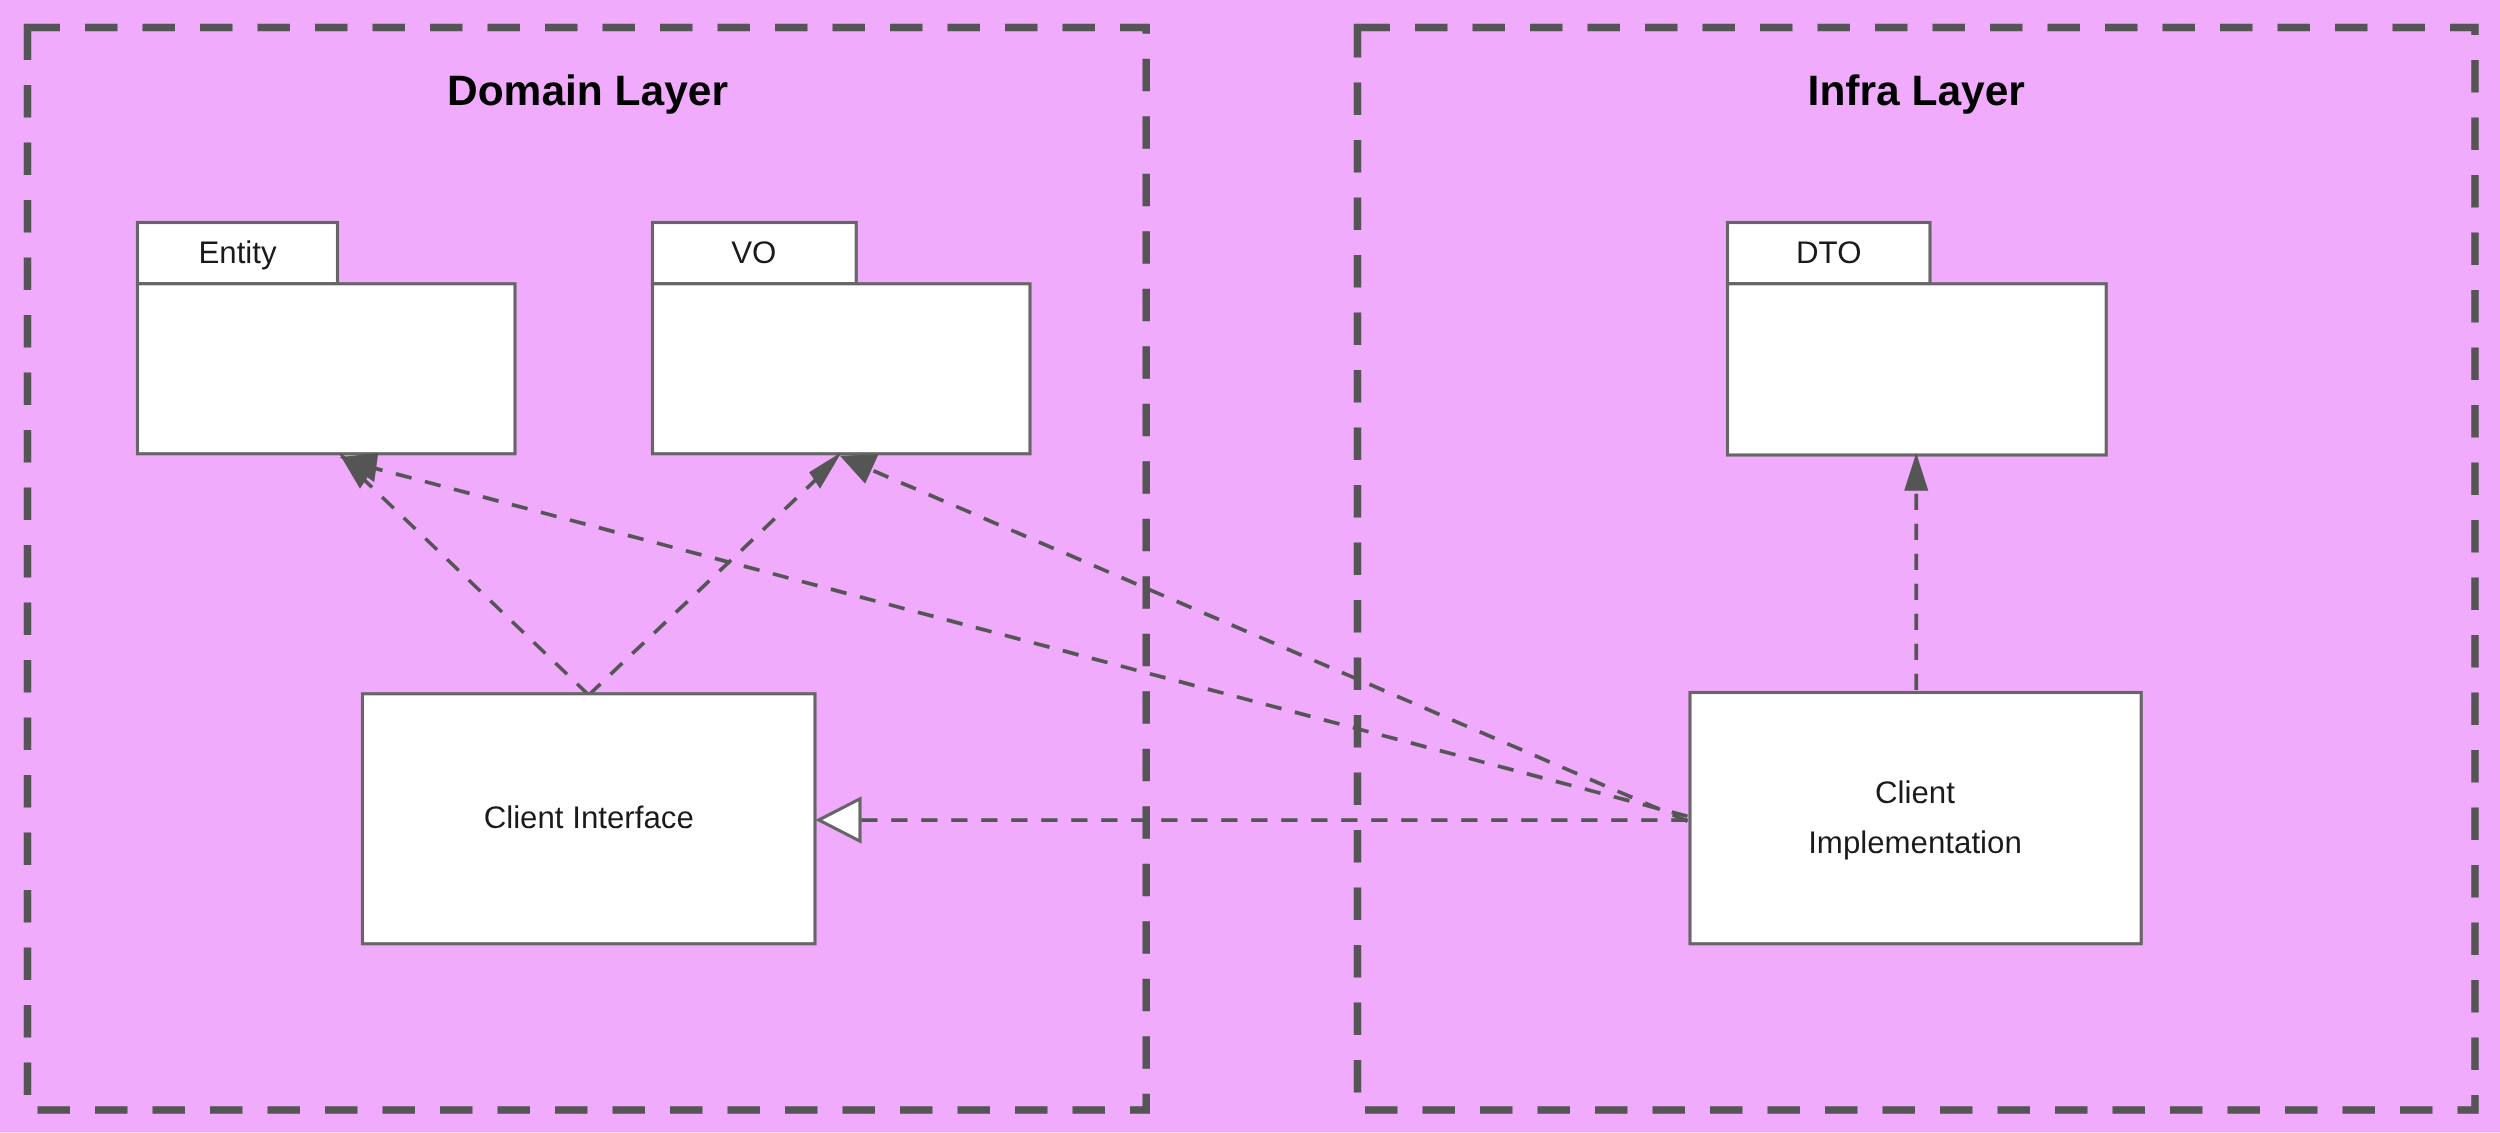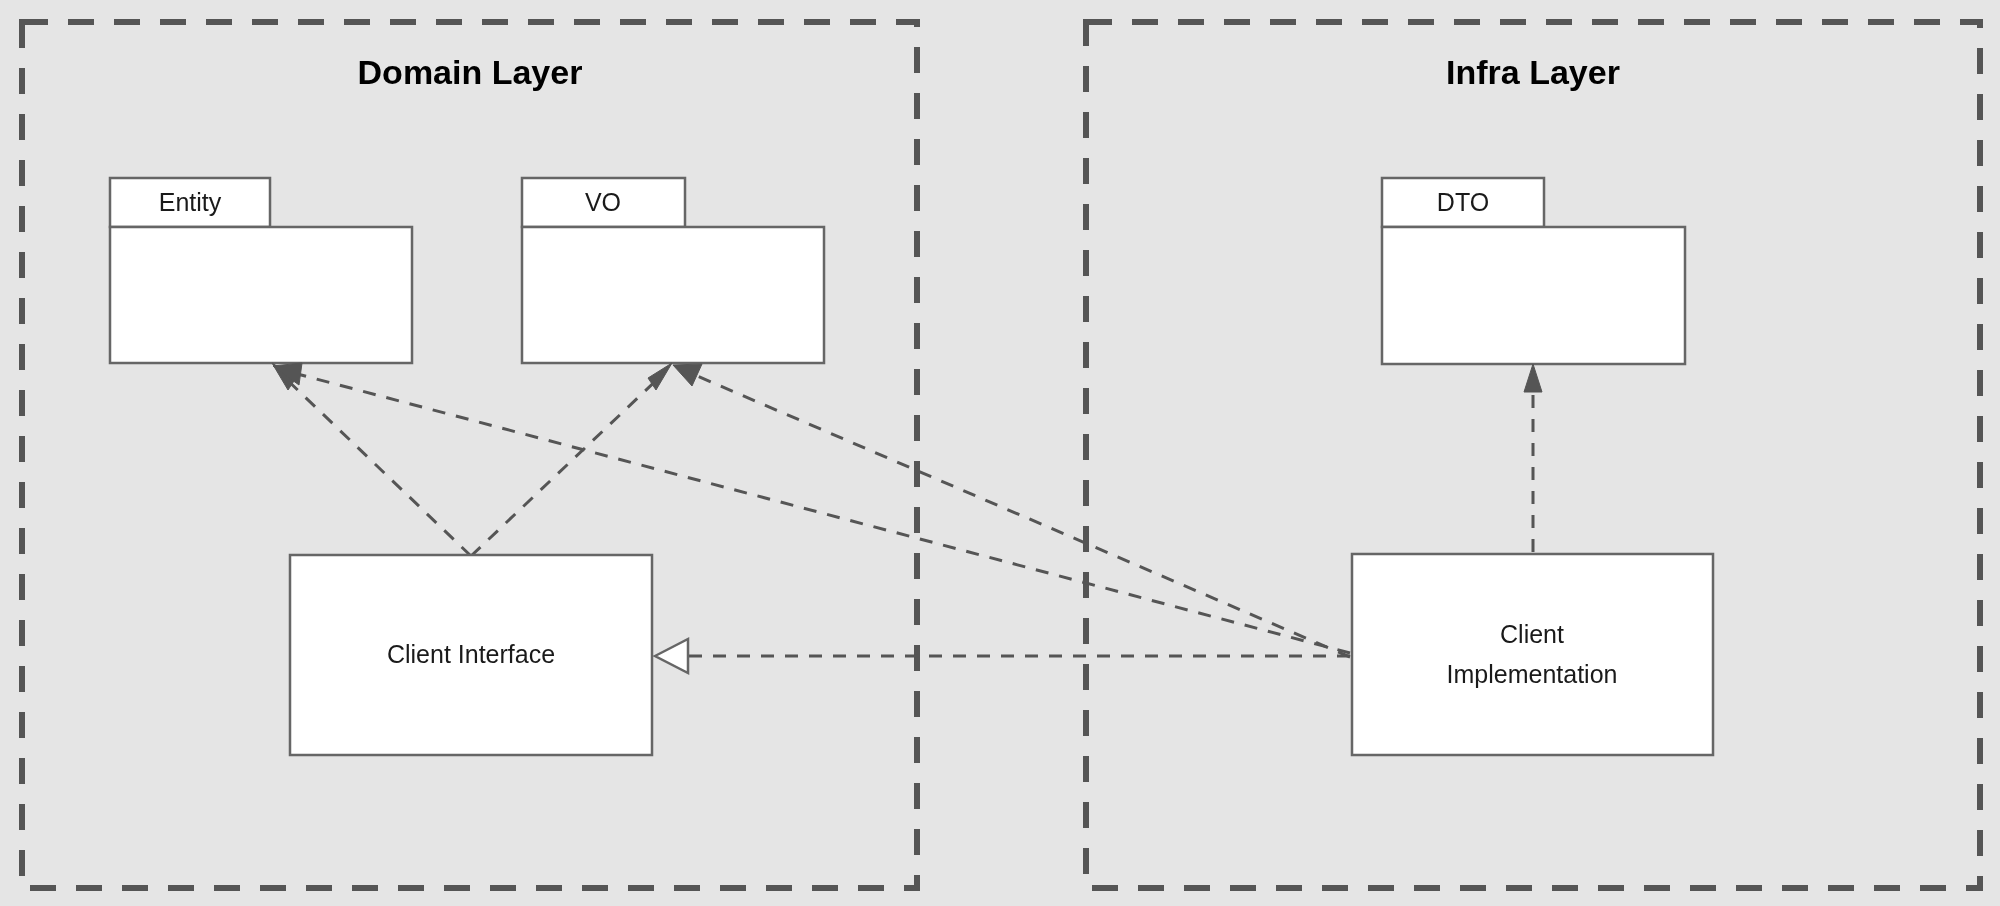--- a/index.html
+++ b/index.html
@@ -8,21 +8,21 @@
     padding: 0;
     background: #ffffff;
   }
   body {
     font-family: "Liberation Sans", sans-serif;
   }
   #diagram-root {
     position: relative;
     width: 2000px;
     height: 906px;
-    background: #e5e5e5;
+    background: #f0abfc;
     overflow: hidden;
   }
   svg#diagram-canvas {
     display: block;
     width: 2000px;
     height: 906px;
   }
   .layer-frame {
     fill: none;
     stroke: #555555;

